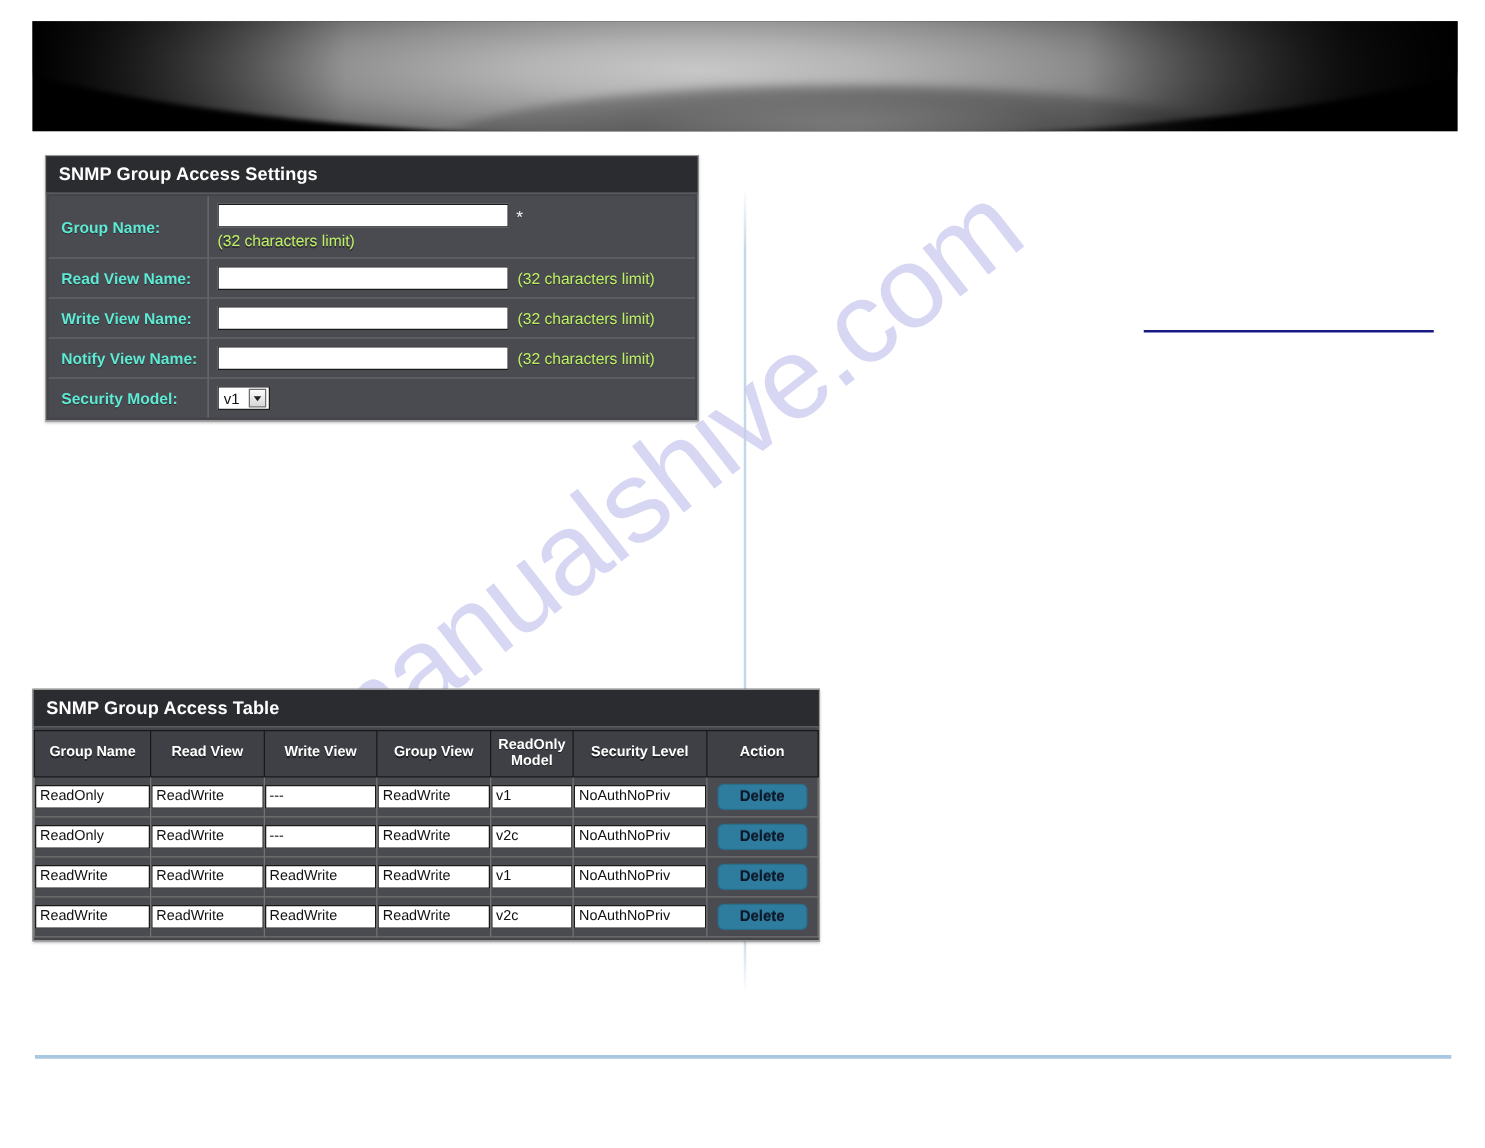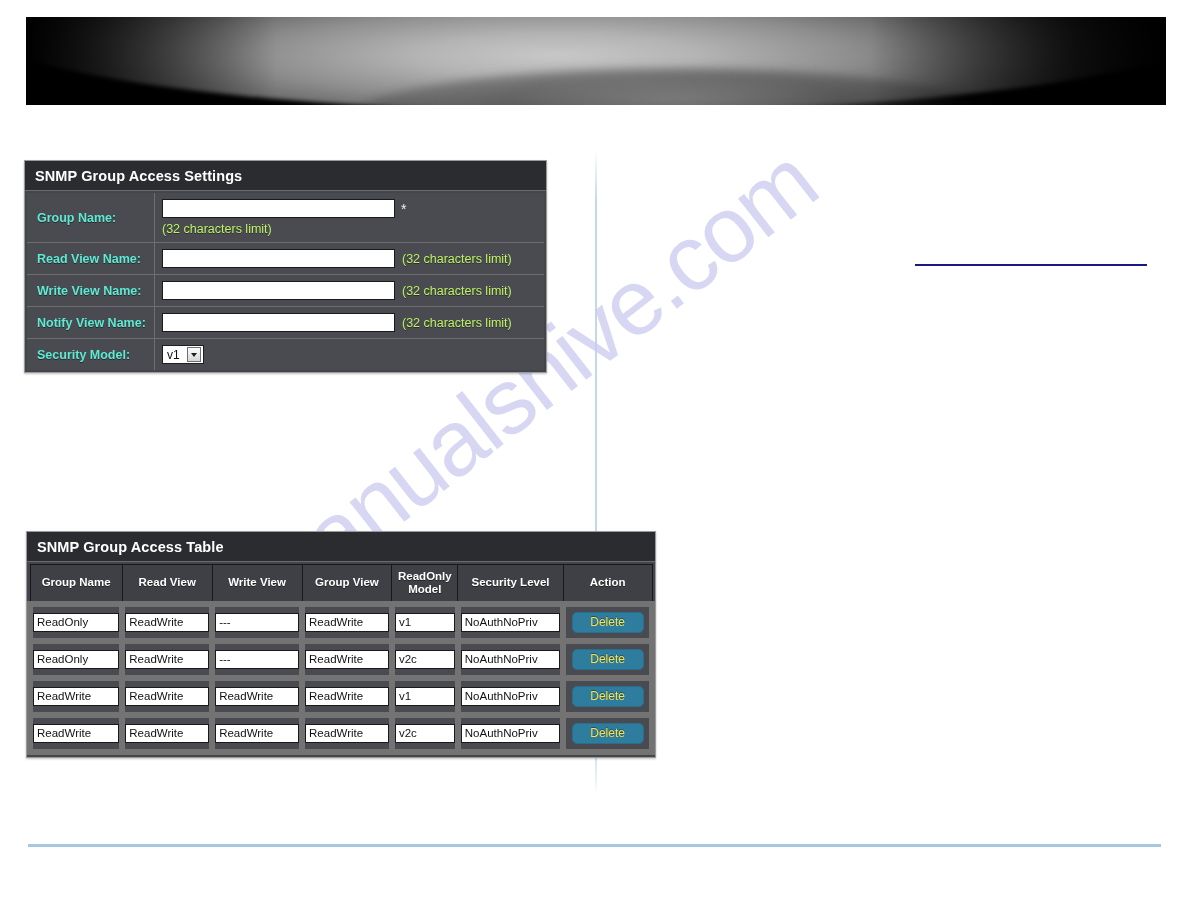--- a/index.html
+++ b/index.html
@@ -121,24 +121,23 @@
     font-weight: bold;
     line-height: 30px;
     padding-left: 10px;
     letter-spacing: .1px;
     box-sizing: border-box;
     border-bottom: 1px solid #6a6a6f;
   }
 
   
   #settings-panel {
-    left: 24px;
+    left: 36px;
     top: 124px;
     width: 523px;
-    margin-top: 36px;
   }
   .form-body { padding: 2px; }
   .frow {
     display: flex;
     align-items: stretch;
     border-bottom: 1px solid #6d6d72;
     background: #4a4b50;
   }
   .frow:last-child { border-bottom: none; }
   .flabel {
@@ -225,42 +224,42 @@
   }
   .sel.disabled .arrow-btn {
     background: linear-gradient(180deg,#f0f0f0,#dcdcdc);
     border-color: #aaaaaa;
   }
   .sel.disabled .caret { border-top-color: #9c9c9c; }
 
   
   #table-panel {
     left: 26px;
-    top: 531px;
+    top: 551px;
     width: 630px;
   }
   table.acc {
     border-collapse: collapse;
     width: 100%;
     table-layout: fixed;
     margin: 2px 12px 2px 0;
   }
   table.acc th {
     background: #3f4045;
     color: #ffffff;
     font-size: 11.5px;
     font-weight: bold;
     padding: 5px 2px;
     border: 1px solid #17181a;
     line-height: 1.12;
     text-shadow: 0 1px 0 rgba(0,0,0,.5);
   }
   table.acc td {
     background: #4a4b50;
-    border: 6px solid #737373;
+    border: 1px solid #737373;
     padding: 5px 0;
     text-align: center;
   }
   .cellbox {
     display: block;
     width: 100%;
     height: 19px;
     background: #ffffff;
     border: 1px solid #191919;
     box-sizing: border-box;
@@ -274,23 +273,23 @@
     overflow: hidden;
     outline: none;
   }
   .del-btn {
     display: inline-block;
     min-width: 52px;
     padding: 2px 9px 3px;
     background: #2e7c9e;
     border: 1px solid #2a6e8c;
     border-radius: 5px;
-    color: #fde047;
+    color: #0f172a;
     font-size: 12px;
-    font-weight: normal;
+    font-weight: bold;
     text-shadow: 0 -1px 0 rgba(0,0,0,.35);
     cursor: default;
   }
 </style>
 </head>
 <body>
 
 <div class="banner">
   <div class="swoosh"></div>
   <div class="swoosh2"></div>

